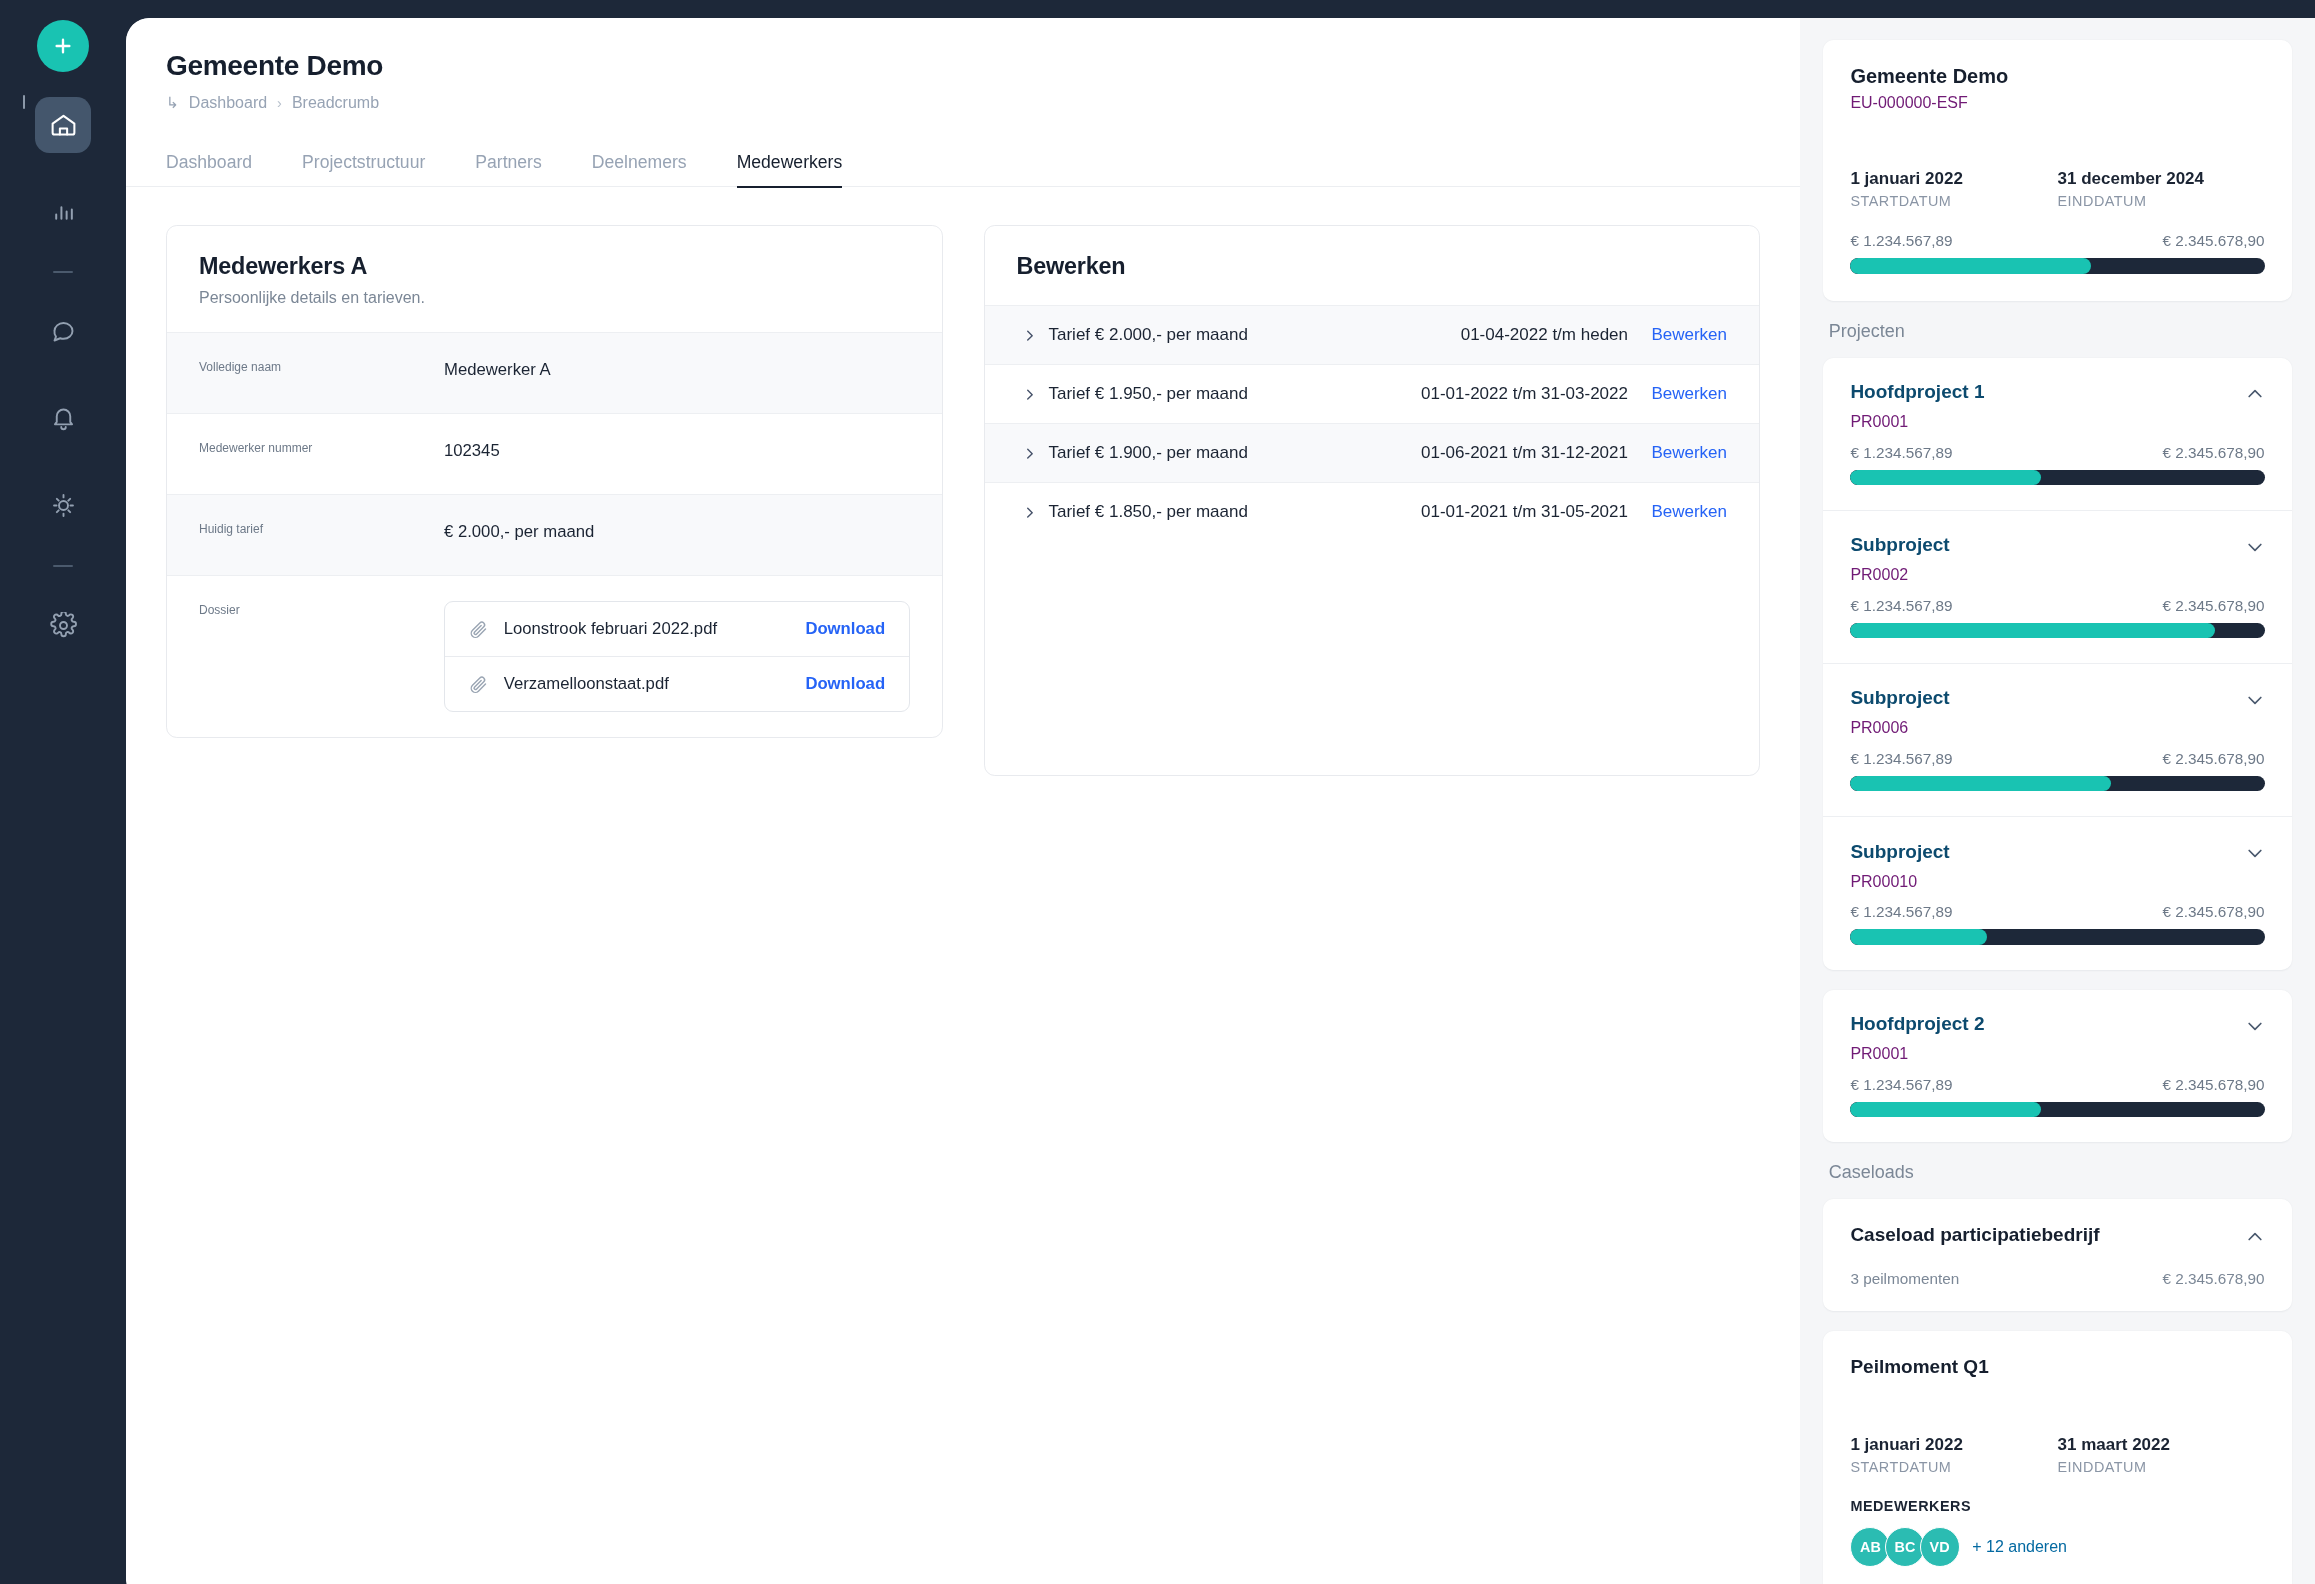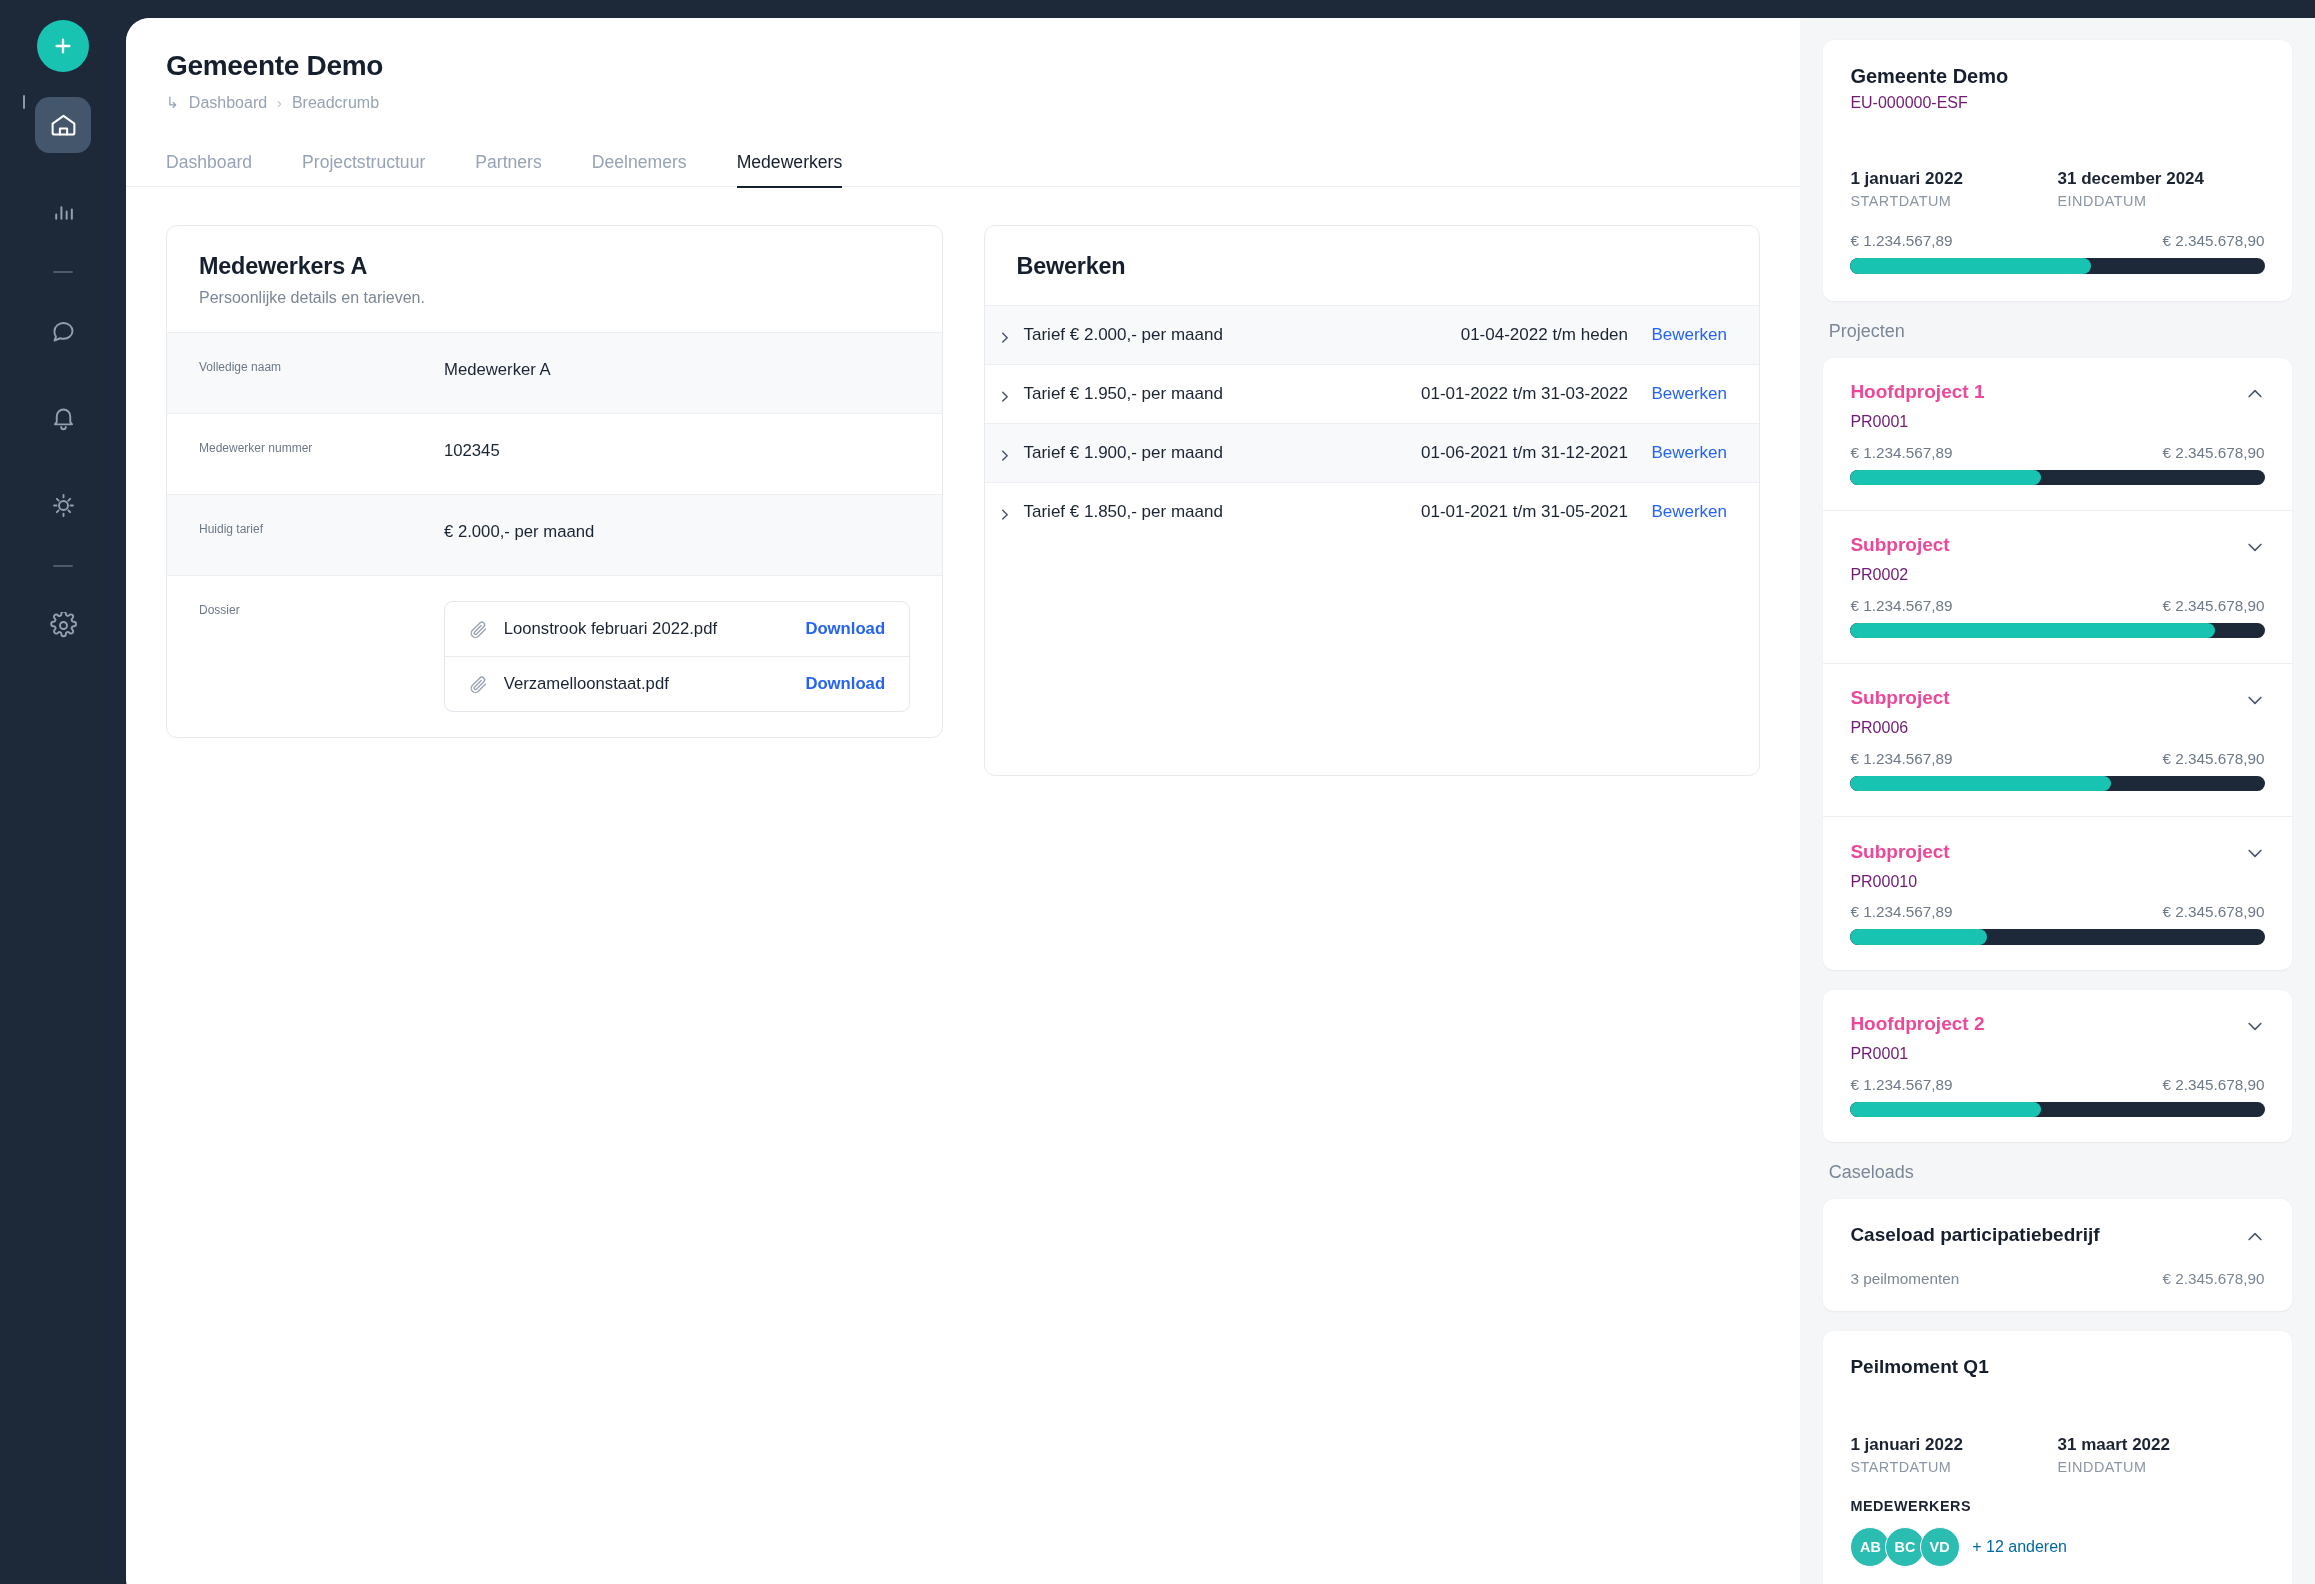--- a/index.html
+++ b/index.html
@@ -127,22 +127,22 @@
     display: flex; align-items: center;
     padding: 17px 23.4px; font-size: 16.7px; color: #1b2433;
   }
   .filerow + .filerow { border-top: 0.9px solid #e9ebef; }
   .clip-icon { margin-right: 15.3px; display: flex; align-items: center; color: #9aa5b3; }
   .file-name { flex: 1; }
   .dl-link { color: #2563f6; font-weight: 600; cursor: pointer; font-size: 16.7px; }
 
   
   .rate-row {
-    display: flex; align-items: flex-end;
-    padding: 19px 32px 19px 12px;
+    display: flex; align-items: center;
+    padding: 19px 32px 19px 37px;
     border-top: 0.9px solid #edeff2;
     font-size: 17px; color: #1b2433;
   }
   .rate-row.shaded { background: #f8f9fb; }
   .chev-r { width: 27px; flex: 0 0 27px; display: flex; align-items: center; color: #47536a; cursor: pointer; }
   .rate-label { flex: 1; }
   .rate-period { color: #1b2433; margin-right: 23.4px; }
   .rate-edit { color: #2563f6; font-weight: 500; cursor: pointer; }
 
   
@@ -177,21 +177,21 @@
   }
 
   .group-card {
     background: #ffffff; border-radius: 10.8px;
     box-shadow: 0 0.9px 1.8px rgba(20,30,50,.06);
     margin-bottom: 20px; overflow: hidden;
   }
   .proj-item { padding: 23.4px 27px 25px 27px; }
   .proj-item + .proj-item { border-top: 0.9px solid #edeff2; }
   .proj-top { display: flex; align-items: flex-start; justify-content: space-between; }
-  .proj-name { font-size: 19px; font-weight: 600; color: #ec4899; }
+  .proj-name { font-size: 19px; font-weight: 600; color: #0c4a6e; }
   .chev-btn { cursor: pointer; color: #4a596e; padding-top: 2.7px; }
 
   .case-item { padding: 25px 27px 23.4px 27px; }
   .case-title { font-size: 19px; font-weight: 600; color: #161f2e; }
   .case-row { display: flex; justify-content: space-between; margin-top: 20px; font-size: 15.3px; color: #7b8796; }
 
   .peil-card { padding: 25px 27px 27px 27px; }
   .peil-title { font-size: 19px; font-weight: 600; color: #161f2e; }
   .med-label { font-size: 14.4px; font-weight: 700; color: #1b2433; letter-spacing: 0.5px; margin-top: 23.4px; }
   .avatars { display: flex; align-items: center; margin-top: 12.6px; }

